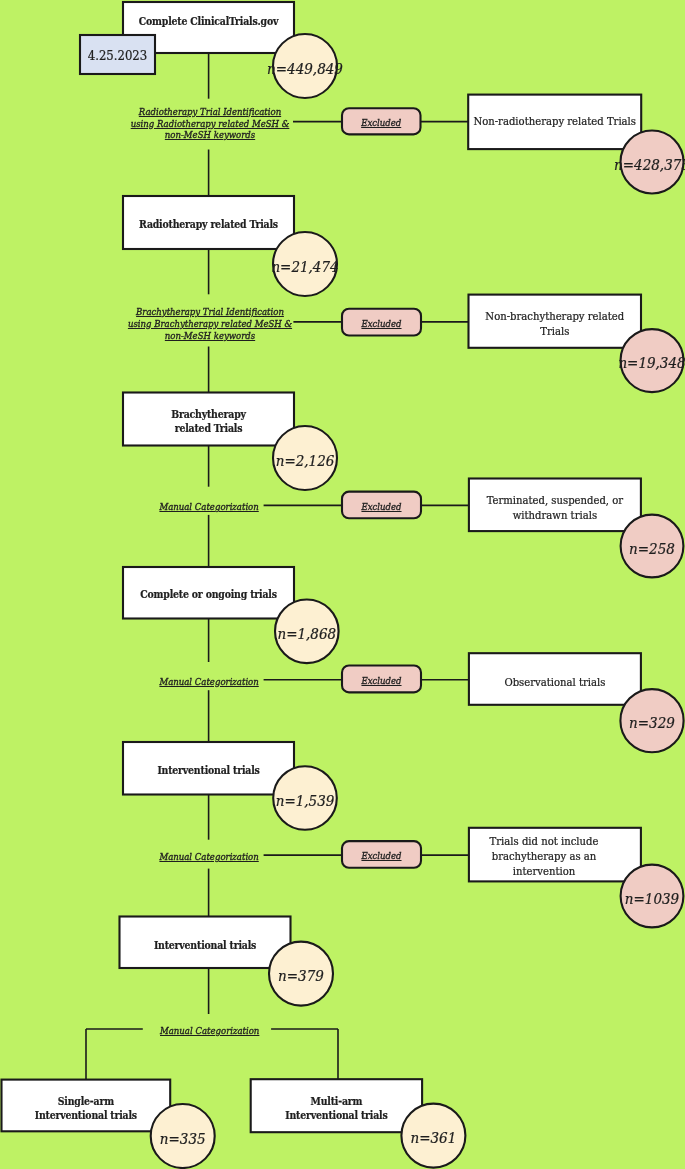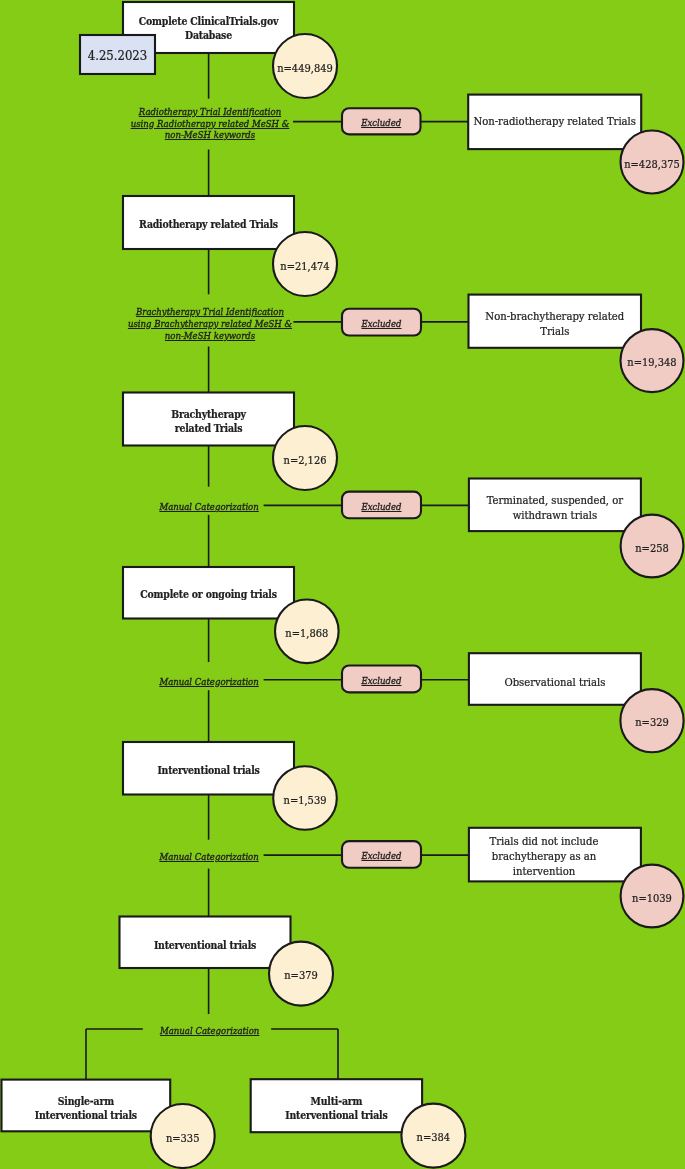--- a/index.html
+++ b/index.html
@@ -1,24 +1,24 @@
 <!DOCTYPE html>
 <html><head>
 <meta charset="utf-8">
 <style>
   html,body{margin:0;padding:0;background:#ffffff;}
   body{width:685px;height:1169px;overflow:hidden;}
-  #stage{position:relative;width:685px;height:1169px;background:#84cc16;
+  #stage{position:relative;width:685px;height:1169px;background:#bef264;
          font-family:"DejaVu Serif Condensed","DejaVu Serif",serif;}
   #art{position:absolute;left:0;top:0;}
   .lbl{position:absolute;text-align:center;color:#1f1f1f;white-space:pre;}
   .bold{font-weight:700;font-size:10.4px;letter-spacing:-0.18px;-webkit-text-stroke:0.2px #1f1f1f;line-height:13.8px;}
   .reg{font-weight:400;font-size:11.2px;-webkit-text-stroke:0.22px #1f1f1f;line-height:14.7px;}
   .ital{font-style:italic;font-weight:400;font-size:9.5px;-webkit-text-stroke:0.32px #1f1f1f;line-height:11.8px;text-decoration:underline;}
-  .num{font-weight:400;font-size:11px;-webkit-text-stroke:0.22px #1f1f1f;line-height:12.0px;}
+  .num{font-weight:400;font-size:15px;-webkit-text-stroke:0.22px #1f1f1f;line-height:12.0px;font-style:italic;}
   .date{font-size:13px;}
 </style>
 </head>
 <body>
 
 <div id="stage">
   <svg id="art" width="685" height="1169" viewBox="0 0 685 1169">
     <line x1="208.6" y1="53.0" x2="208.6" y2="98.7" stroke="#1a1a1a" stroke-width="1.6"></line>
     <line x1="208.6" y1="149.5" x2="208.6" y2="196.0" stroke="#1a1a1a" stroke-width="1.6"></line>
     <line x1="208.6" y1="249.0" x2="208.6" y2="294.3" stroke="#1a1a1a" stroke-width="1.6"></line>
@@ -72,21 +72,21 @@
     <circle cx="182.7" cy="1136.0" r="32.0" fill="#FDF0D2" stroke="#1a1a1a" stroke-width="2.1"></circle>
     <circle cx="433.4" cy="1135.6" r="32.0" fill="#FDF0D2" stroke="#1a1a1a" stroke-width="2.1"></circle>
     <rect x="342.0" y="108.3" width="78.5" height="26.1" rx="7" fill="#F0CCC4" stroke="#1a1a1a" stroke-width="2.1"></rect>
     <rect x="342.0" y="308.8" width="79.0" height="26.7" rx="7" fill="#F0CCC4" stroke="#1a1a1a" stroke-width="2.1"></rect>
     <rect x="342.0" y="491.6" width="79.0" height="26.7" rx="7" fill="#F0CCC4" stroke="#1a1a1a" stroke-width="2.1"></rect>
     <rect x="342.0" y="665.5" width="79.0" height="26.9" rx="7" fill="#F0CCC4" stroke="#1a1a1a" stroke-width="2.1"></rect>
     <rect x="342.0" y="841.1" width="79.0" height="26.7" rx="7" fill="#F0CCC4" stroke="#1a1a1a" stroke-width="2.1"></rect>
     <rect x="80.0" y="35.0" width="75.0" height="39.0" rx="0" fill="#D9E1F2" stroke="#1a1a1a" stroke-width="2.1"></rect>
   </svg>
   <div id="labels">
-    <div class="lbl bold" style="left:88.5px;top:14.80px;width:240px"><div>Complete ClinicalTrials.gov</div><div>Database</div></div>
+    <div class="lbl bold" style="left:88.5px;top:14.80px;width:240px"><div>Complete ClinicalTrials.gov</div></div>
     <div class="lbl reg date" style="left:37.5px;top:48.85px;width:160px">4.25.2023</div>
     <div class="lbl num" style="left:225.0px;top:62.50px;width:160px">n=449,849</div>
     <div class="lbl bold" style="left:93.0px;top:218.00px;width:231px"><div>Radiotherapy related Trials</div></div>
     <div class="lbl num" style="left:225.0px;top:260.50px;width:160px">n=21,474</div>
     <div class="lbl bold" style="left:93.0px;top:408.10px;width:231px"><div>Brachytherapy</div><div>related Trials</div></div>
     <div class="lbl num" style="left:225.0px;top:454.50px;width:160px">n=2,126</div>
     <div class="lbl bold" style="left:93.0px;top:587.50px;width:231px"><div>Complete or ongoing trials</div></div>
     <div class="lbl num" style="left:226.8px;top:627.80px;width:160px">n=1,868</div>
     <div class="lbl bold" style="left:93.0px;top:764.30px;width:231px"><div>Interventional trials</div></div>
     <div class="lbl num" style="left:225.0px;top:794.50px;width:160px">n=1,539</div>
@@ -109,15 +109,15 @@
     <div class="lbl num" style="left:572.0px;top:892.50px;width:160px">n=1039</div>
     <div class="lbl ital" style="left:80.0px;top:105.80px;width:260px"><div>Radiotherapy Trial Identification</div><div>using Radiotherapy related MeSH &amp;</div><div>non-MeSH keywords</div></div>
     <div class="lbl ital" style="left:80.0px;top:306.10px;width:260px"><div>Brachytherapy Trial Identification</div><div>using Brachytherapy related MeSH &amp;</div><div>non-MeSH keywords</div></div>
     <div class="lbl ital" style="left:79.1px;top:501.40px;width:260px"><div>Manual Categorization</div></div>
     <div class="lbl ital" style="left:79.1px;top:675.70px;width:260px"><div>Manual Categorization</div></div>
     <div class="lbl ital" style="left:79.1px;top:851.10px;width:260px"><div>Manual Categorization</div></div>
     <div class="lbl ital" style="left:79.7px;top:1025.00px;width:260px"><div>Manual Categorization</div></div>
     <div class="lbl bold" style="left:-18.5px;top:1095.20px;width:208.7px"><div>Single-arm</div><div>Interventional trials</div></div>
     <div class="lbl num" style="left:102.7px;top:1132.50px;width:160px">n=335</div>
     <div class="lbl bold" style="left:230.7px;top:1095.20px;width:211.4px"><div>Multi-arm</div><div>Interventional trials</div></div>
-    <div class="lbl num" style="left:353.4px;top:1132.10px;width:160px">n=384</div>
+    <div class="lbl num" style="left:353.4px;top:1132.10px;width:160px">n=361</div>
   </div>
 </div>
 
 </body></html>

